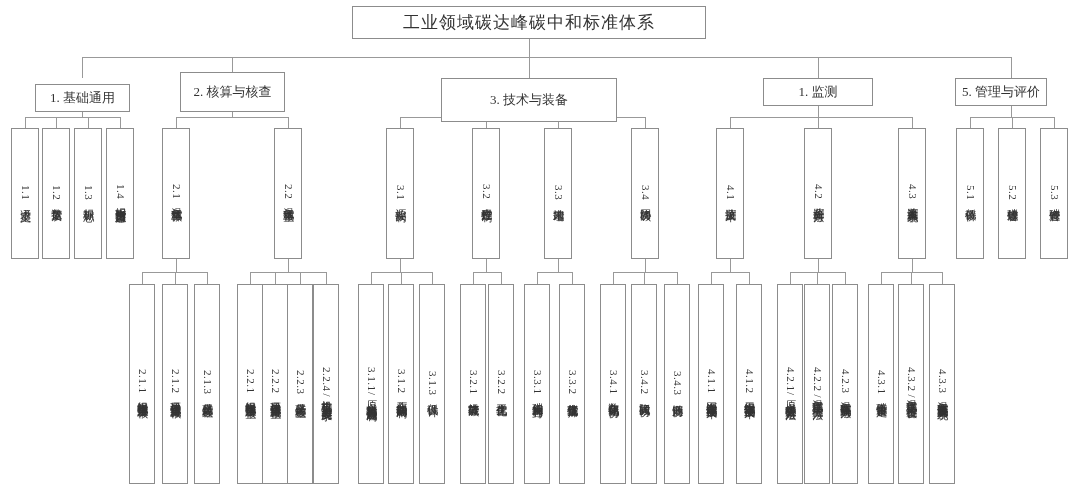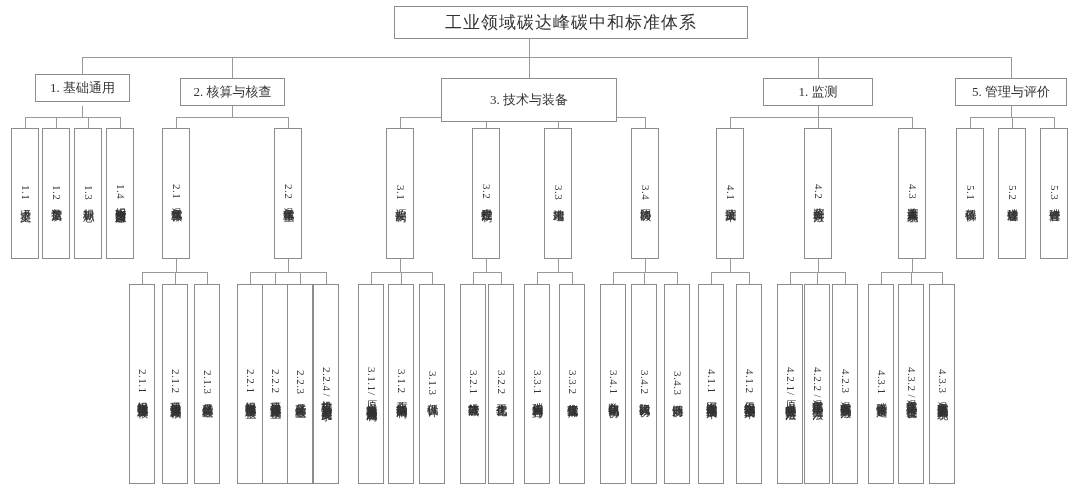--- a/index.html
+++ b/index.html
@@ -7,21 +7,21 @@
     position:relative;width:1080px;height:494px;background:#ffffff;
     font-family:"Liberation Serif","DejaVu Serif",serif;color:#333333;
     overflow:hidden;
   }
   #wires{position:absolute;left:0;top:0;width:1080px;height:494px;}
   .box{
     position:absolute;box-sizing:border-box;background:#ffffff;
     border:1px solid #8c8c8c;display:flex;align-items:center;justify-content:center;
     text-align:center;overflow:hidden;
   }
-  .root{font-size:17px;letter-spacing:1px;margin-left:42px;}
+  .root{font-size:17px;letter-spacing:1px;}
   .hbox{font-size:13px;}
   .vbox{
     writing-mode:vertical-rl;text-orientation:mixed;
     font-size:11px;line-height:1.05;letter-spacing:0.5px;padding:3px 0;
   }
 </style>
 </head>
 <body>
 
 <div id="stage">
@@ -39,25 +39,25 @@
     <path d="M486 259V272 M473 272H501 M473 272V284 M501 272V284"></path>
     <path d="M558 259V272 M537 272H572 M537 272V284 M572 272V284"></path>
     <path d="M645 259V272 M613 272H677 M613 272V284 M644 272V284 M677 272V284"></path>
     <path d="M730 259V272 M711 272H749 M711 272V284 M749 272V284"></path>
     <path d="M818 259V272 M790 272H845 M790 272V284 M817 272V284 M845 272V284"></path>
     <path d="M912 259V272 M881 272H942 M881 272V284 M911 272V284 M942 272V284"></path>
   </svg>
 
   <div class="box root" style="left:352px;top:6px;width:354px;height:33px">工业领域碳达峰碳中和标准体系</div>
 
-  <div class="box hbox" style="left:35px;top:74px;width:95px;height:28px">1. 基础通用</div>
-  <div class="box hbox" style="left:180px;top:78px;width:105px;height:28px">2. 核算与核查</div>
+  <div class="box hbox" style="left:35px;top:84px;width:95px;height:28px">1. 基础通用</div>
+  <div class="box hbox" style="left:180px;top:72px;width:105px;height:40px">2. 核算与核查</div>
   <div class="box hbox" style="left:441px;top:78px;width:176px;height:44px">3. 技术与装备</div>
   <div class="box hbox" style="left:763px;top:78px;width:110px;height:28px">1. 监测</div>
-  <div class="box hbox" style="left:955px;top:78px;width:112px;height:28px">5. 管理与评价</div>
+  <div class="box hbox" style="left:955px;top:78px;width:92px;height:28px">5. 管理与评价</div>
 
   <div class="box vbox" style="left:11px;top:128px;width:28px;height:131px">1.1术语定义</div>
   <div class="box vbox" style="left:42px;top:128px;width:28px;height:131px">1.2数据质量</div>
   <div class="box vbox" style="left:74px;top:128px;width:28px;height:131px">1.3标识标志</div>
   <div class="box vbox" style="left:106px;top:128px;width:28px;height:131px">1.4报告声明与信息披露</div>
 
   <div class="box vbox" style="left:162px;top:128px;width:28px;height:131px">2.1温室气体核算</div>
   <div class="box vbox" style="left:274px;top:128px;width:28px;height:131px">2.2温室气体核查</div>
 
   <div class="box vbox" style="left:386px;top:128px;width:28px;height:131px">3.1源头控制</div>

